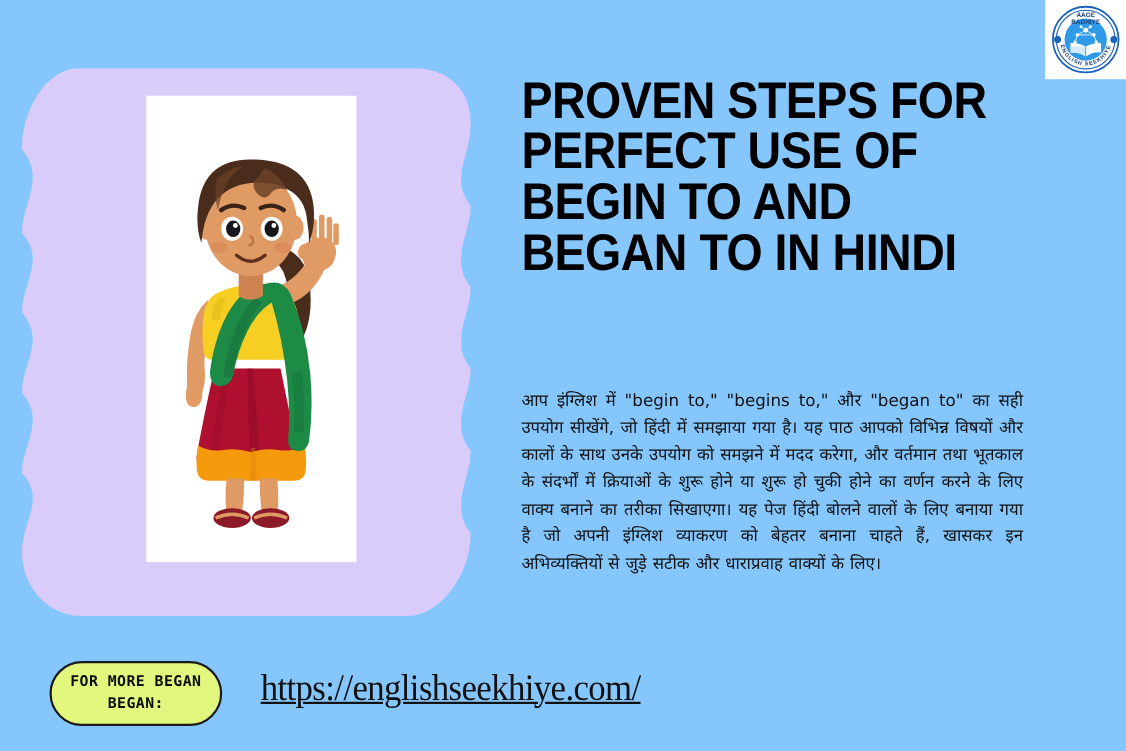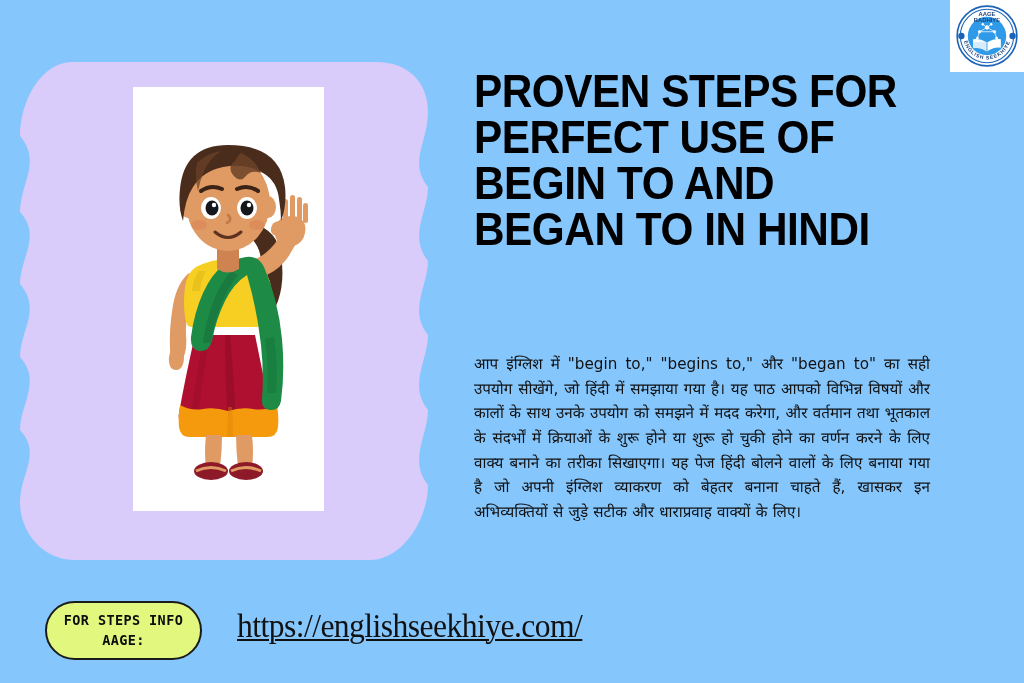--- a/index.html
+++ b/index.html
@@ -217,22 +217,22 @@
   <h1 id="headline">
     <span class="hl-line">PROVEN STEPS FOR</span>
     <span class="hl-line">PERFECT USE OF</span>
     <span class="hl-line">BEGIN TO AND</span>
     <span class="hl-line">BEGAN TO IN HINDI</span>
   </h1>
 
   <p id="body-text">आप इंग्लिश में "begin to," "begins to," और "began to" का सही उपयोग सीखेंगे, जो हिंदी में समझाया गया है। यह पाठ आपको विभिन्न विषयों और कालों के साथ उनके उपयोग को समझने में मदद करेगा, और वर्तमान तथा भूतकाल के संदर्भों में क्रियाओं के शुरू होने या शुरू हो चुकी होने का वर्णन करने के लिए वाक्य बनाने का तरीका सिखाएगा। यह पेज हिंदी बोलने वालों के लिए बनाया गया है जो अपनी इंग्लिश व्याकरण को बेहतर बनाना चाहते हैं, खासकर इन अभिव्यक्तियों से जुड़े सटीक और धाराप्रवाह वाक्यों के लिए।</p>
 
   <div id="info-badge">
-    <span>FOR STEPS INFO</span>
-    <span>AAGE:</span>
+    <span>FOR MORE BEGAN</span>
+    <span>BEGAN:</span>
   </div>
 
   <a id="site-url" href="#">https://englishseekhiye.com/</a>
 
   <div id="logo-box">
     <svg width="64" height="64" viewBox="0 0 120 120" aria-hidden="true">
       <defs>
         <path id="arcTop" d="M 60 60 m -42 0 a 42 42 0 0 1 84 0" fill="none"></path>
         <path id="arcBottom" d="M 60 60 m -44 0 a 44 44 0 0 0 88 0" fill="none"></path>
       </defs>

